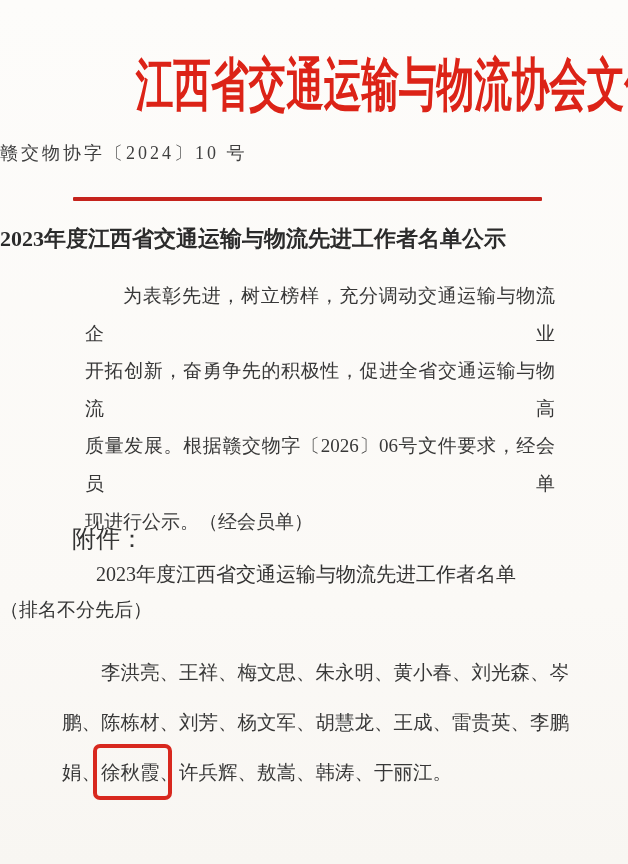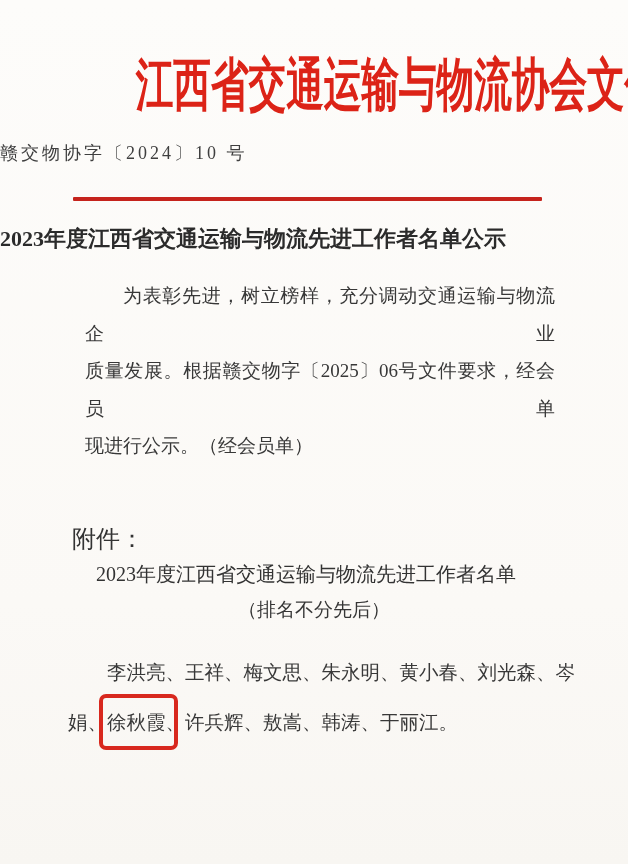--- a/index.html
+++ b/index.html
@@ -51,24 +51,24 @@
     position:absolute;top:524px;left:72px;
     font-size:24px;line-height:30px;color:#333;
   }
   .attach-title{
     position:absolute;top:559px;left:0;right:16px;
     text-align:center;font-size:20px;line-height:30px;color:#333;
     white-space:nowrap;
   }
   .attach-subtitle{
     position:absolute;top:595px;left:0;right:0;
-    text-align:center;font-size:19px;line-height:30px;color:#363636;
+    text-align:left;font-size:19px;line-height:30px;color:#363636;
   }
   .name-list{
-    position:absolute;top:648px;left:68px;
+    position:absolute;top:648px;left:62px;
     width:487px;
     font-size:19.5px;line-height:50px;color:#383838;
   }
   .name-list .line{white-space:nowrap;}
   .boxed{
     position:relative;
     display:inline-block;
     text-align:center;
   }
   .boxed::after{
@@ -90,28 +90,30 @@
   </div>
 
   <div class="doc-number">赣交物协字〔2024〕10 号</div>
 
   <div class="red-line"></div>
 
   <div class="doc-title">2023年度江西省交通运输与物流先进工作者名单公示</div>
 
   <div class="body-text">
     <div class="line fill indent">为表彰先进，树立榜样，充分调动交通运输与物流企业</div>
-    <div class="line fill">质量发展。根据赣交物字〔2025〕06号文件要求，经会员单</div>
+    <div class="line fill">开拓创新，奋勇争先的积极性，促进全省交通运输与物流高</div>
+    <div class="line fill">质量发展。根据赣交物字〔2026〕06号文件要求，经会员单</div>
     <div class="line">现进行公示。（经会员单）</div>
   </div>
 
   <div class="attach-label">附件：</div>
 
   <div class="attach-title">2023年度江西省交通运输与物流先进工作者名单</div>
 
   <div class="attach-subtitle">（排名不分先后）</div>
 
   <div class="name-list">
     <div class="line fill indent">李洪亮、王祥、梅文思、朱永明、黄小春、刘光森、岑</div>
+    <div class="line fill">鹏、陈栋材、刘芳、杨文军、胡慧龙、王成、雷贵英、李鹏</div>
     <div class="line"><span>娟、</span><span class="boxed"><span>徐秋霞</span></span><span>、许兵辉、敖嵩、韩涛、于丽江。</span></div>
   </div>
 
 </div>
 
 </body></html>

